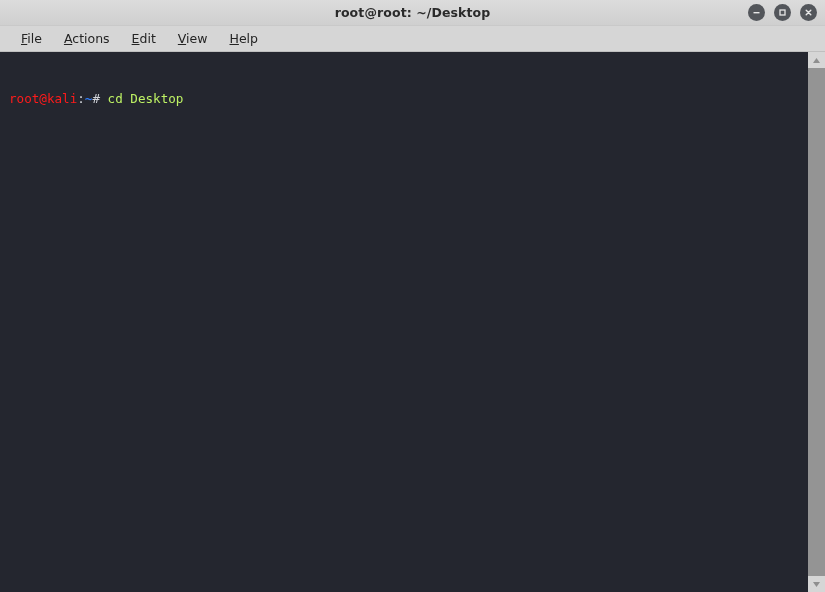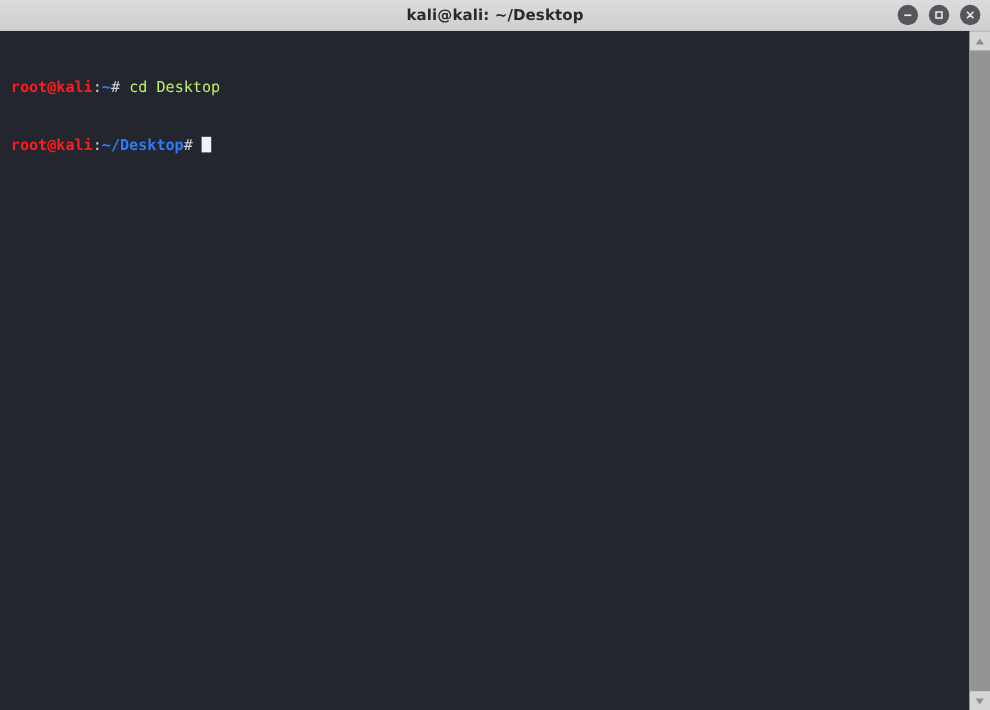--- a/index.html
+++ b/index.html
@@ -102,21 +102,21 @@
     padding: 7px 0 0 9px;
     font-family: "DejaVu Sans Mono", monospace;
     font-size: 12.6px;
     line-height: 16px;
     color: #cdd0d6;
     overflow: hidden;
     white-space: pre;
   }
   .line { white-space: pre; height: 16px; }
 
-  .c-user   { color: #ff1b1b; font-weight: bold; }
+  .c-user   { color: #ff1b1b; font-weight: normal; }
   .c-colon  { color: #d0d3d9; }
   .c-path   { color: #2f7bf6; font-weight: bold; }
   .c-hash   { color: #d0d3d9; }
   .c-cmd    { color: #bef264; }
 
   .cursor {
     display: inline-block;
     width: 8px;
     height: 13px;
     background: #f2f2f2;
@@ -156,46 +156,52 @@
     background: #949494;
     cursor: pointer;
   }
 </style>
 </head>
 <body>
 
 <div class="window">
 
   <div class="titlebar">
-    <span class="title-text">kali@kali: ~/Desktop</span>
+    <span class="title-text">root@root: ~/Desktop</span>
     <div class="win-controls">
       <div class="wbtn">
         <svg width="9" height="9" viewBox="0 0 9 9">
           <rect x="1.5" y="4" width="6" height="1.4" fill="#e8e8e8"></rect>
         </svg>
       </div>
       <div class="wbtn">
         <svg width="9" height="9" viewBox="0 0 9 9">
           <rect x="2" y="2" width="5" height="5" fill="none" stroke="#e8e8e8" stroke-width="1.3"></rect>
         </svg>
       </div>
       <div class="wbtn">
         <svg width="9" height="9" viewBox="0 0 9 9">
           <path d="M2.2,2.2 L6.8,6.8 M6.8,2.2 L2.2,6.8" stroke="#e8e8e8" stroke-width="1.4" stroke-linecap="round"></path>
         </svg>
       </div>
     </div>
   </div>
 
+  <div class="menubar">
+    <div class="menu-item"><span class="mnemo">F</span><span>ile</span></div>
+    <div class="menu-item"><span class="mnemo">A</span><span>ctions</span></div>
+    <div class="menu-item"><span class="mnemo">E</span><span>dit</span></div>
+    <div class="menu-item"><span class="mnemo">V</span><span>iew</span></div>
+    <div class="menu-item"><span class="mnemo">H</span><span>elp</span></div>
+  </div>
 
   <div class="body-area">
 
     <div class="term">
       <div class="line"><span class="c-user">root@kali</span><span class="c-colon">:</span><span class="c-path">~</span><span class="c-hash">#</span><span class="c-cmd"> cd Desktop</span></div>
-      <div class="line"><span class="c-user">root@kali</span><span class="c-colon">:</span><span class="c-path">~/Desktop</span><span class="c-hash">#</span><span class="c-cmd"> </span><span class="cursor"></span></div>
     </div>
 
     <div class="scrollbar">
       <div class="sb-btn">
         <svg width="9" height="7" viewBox="0 0 9 7">
           <polygon points="4.5,1 8,6 1,6" fill="#8f8f8f"></polygon>
         </svg>
       </div>
       <div class="sb-track">
         <div class="sb-thumb"></div>

